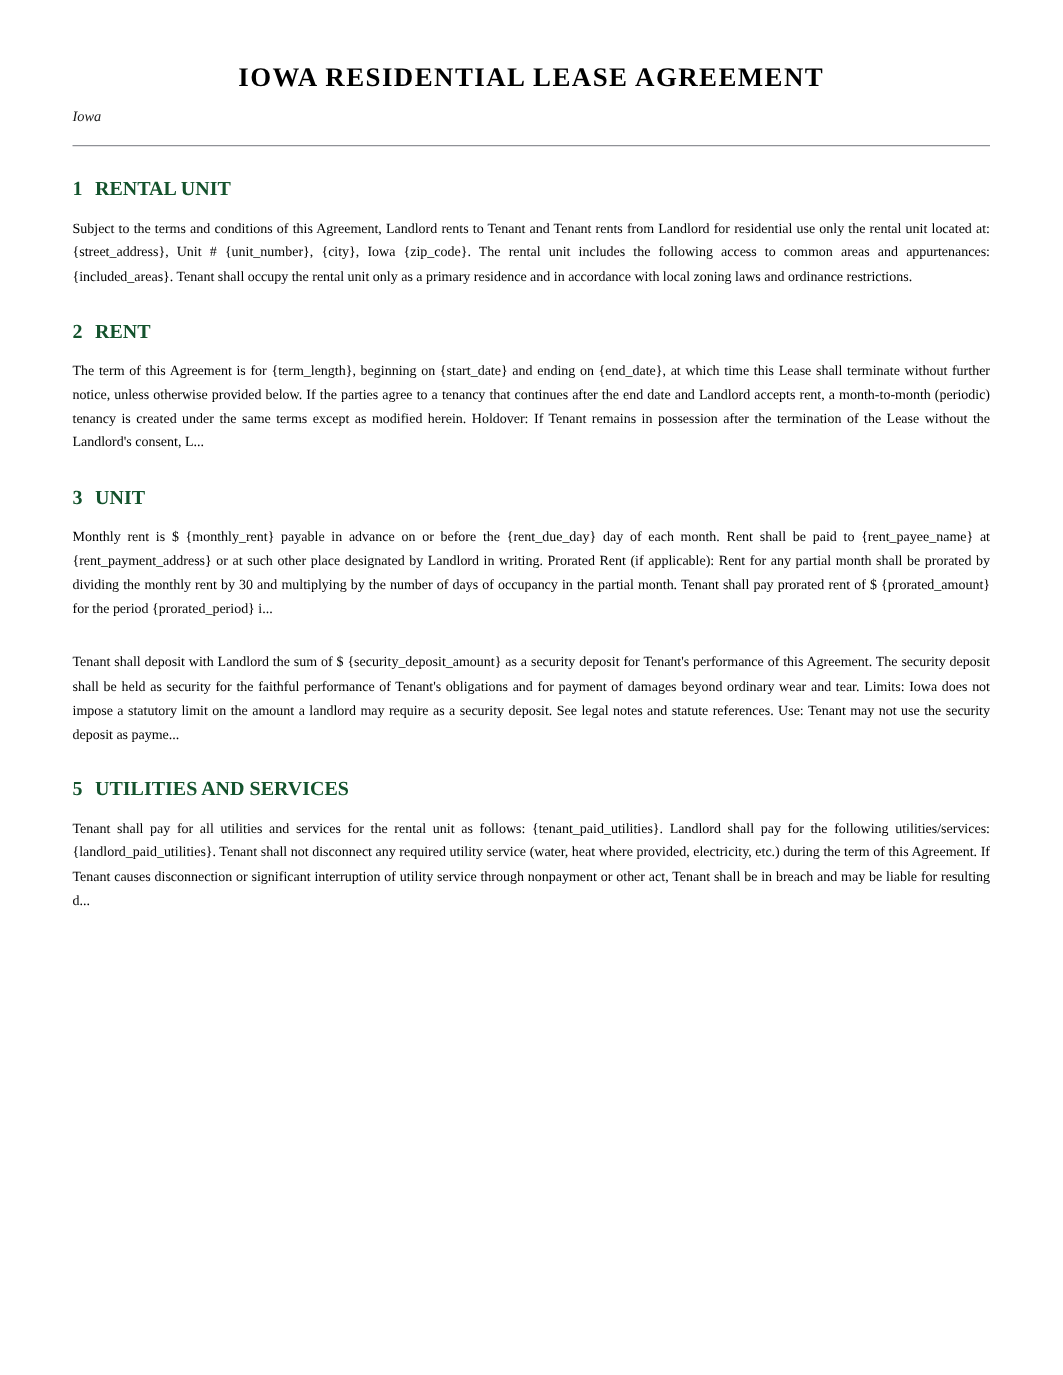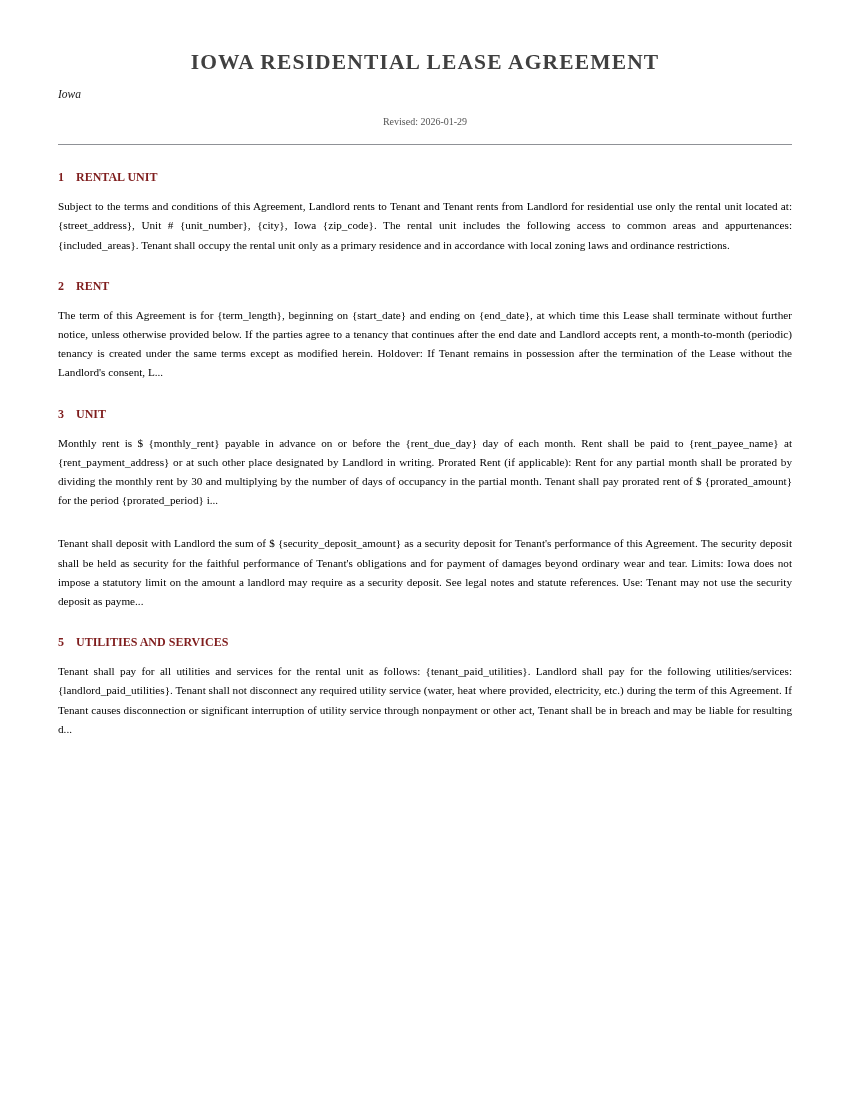--- a/index.html
+++ b/index.html
@@ -30,21 +30,21 @@
 
   
   .doc-title {
     text-align: center;
     font-family: "Liberation Serif", "DejaVu Serif", serif;
     font-weight: bold;
     font-size: 21.5px;
     letter-spacing: 1.15px;
     line-height: 1.18;
     margin: 0 0 13px 0;
-    color: #404040;
+    color: #000000;
   }
   .doc-subtitle {
     text-align: left;
     font-style: italic;
     font-size: 11.5px;
     line-height: 1.2;
     margin: 0 0 14px 0;
     color: #1a1a1a;
   }
   .doc-revised {
@@ -68,24 +68,24 @@
   }
   .section {
     margin-bottom: 24px;
   }
   .section:last-child {
     margin-bottom: 0;
   }
   .section-heading {
     font-family: "Liberation Serif", "DejaVu Serif", serif;
     font-weight: bold;
-    font-size: 12px;
+    font-size: 16px;
     line-height: 1.25;
     margin: 0 0 12px 0;
-    color: #7f1d1d;
+    color: #14532d;
     display: block;
     white-space: nowrap;
   }
   .section-heading .sec-num {
     display: inline-block;
     min-width: 18px;
   }
   .section-heading .sec-title {
     display: inline;
   }
@@ -102,21 +102,20 @@
 </style>
 </head>
 <body>
 
 <div class="page">
   <div class="doc-inner">
 
     <div class="masthead">
       <h1 class="doc-title">IOWA RESIDENTIAL LEASE AGREEMENT</h1>
       <div class="doc-subtitle">Iowa</div>
-      <div class="doc-revised">Revised: 2026-01-29</div>
       <hr class="masthead-rule">
     </div>
 
     <div class="sections">
 
       <div class="section">
         <div class="section-heading">
           <span class="sec-num">1</span><span class="sec-title">RENTAL UNIT</span>
         </div>
         <p class="section-body">Subject to the terms and conditions of this Agreement, Landlord rents to Tenant and Tenant rents from Landlord for residential use only the rental unit located at: {street_address}, Unit # {unit_number}, {city}, Iowa {zip_code}. The rental unit includes the following access to common areas and appurtenances: {included_areas}. Tenant shall occupy the rental unit only as a primary residence and in accordance with local zoning laws and ordinance restrictions.</p>

